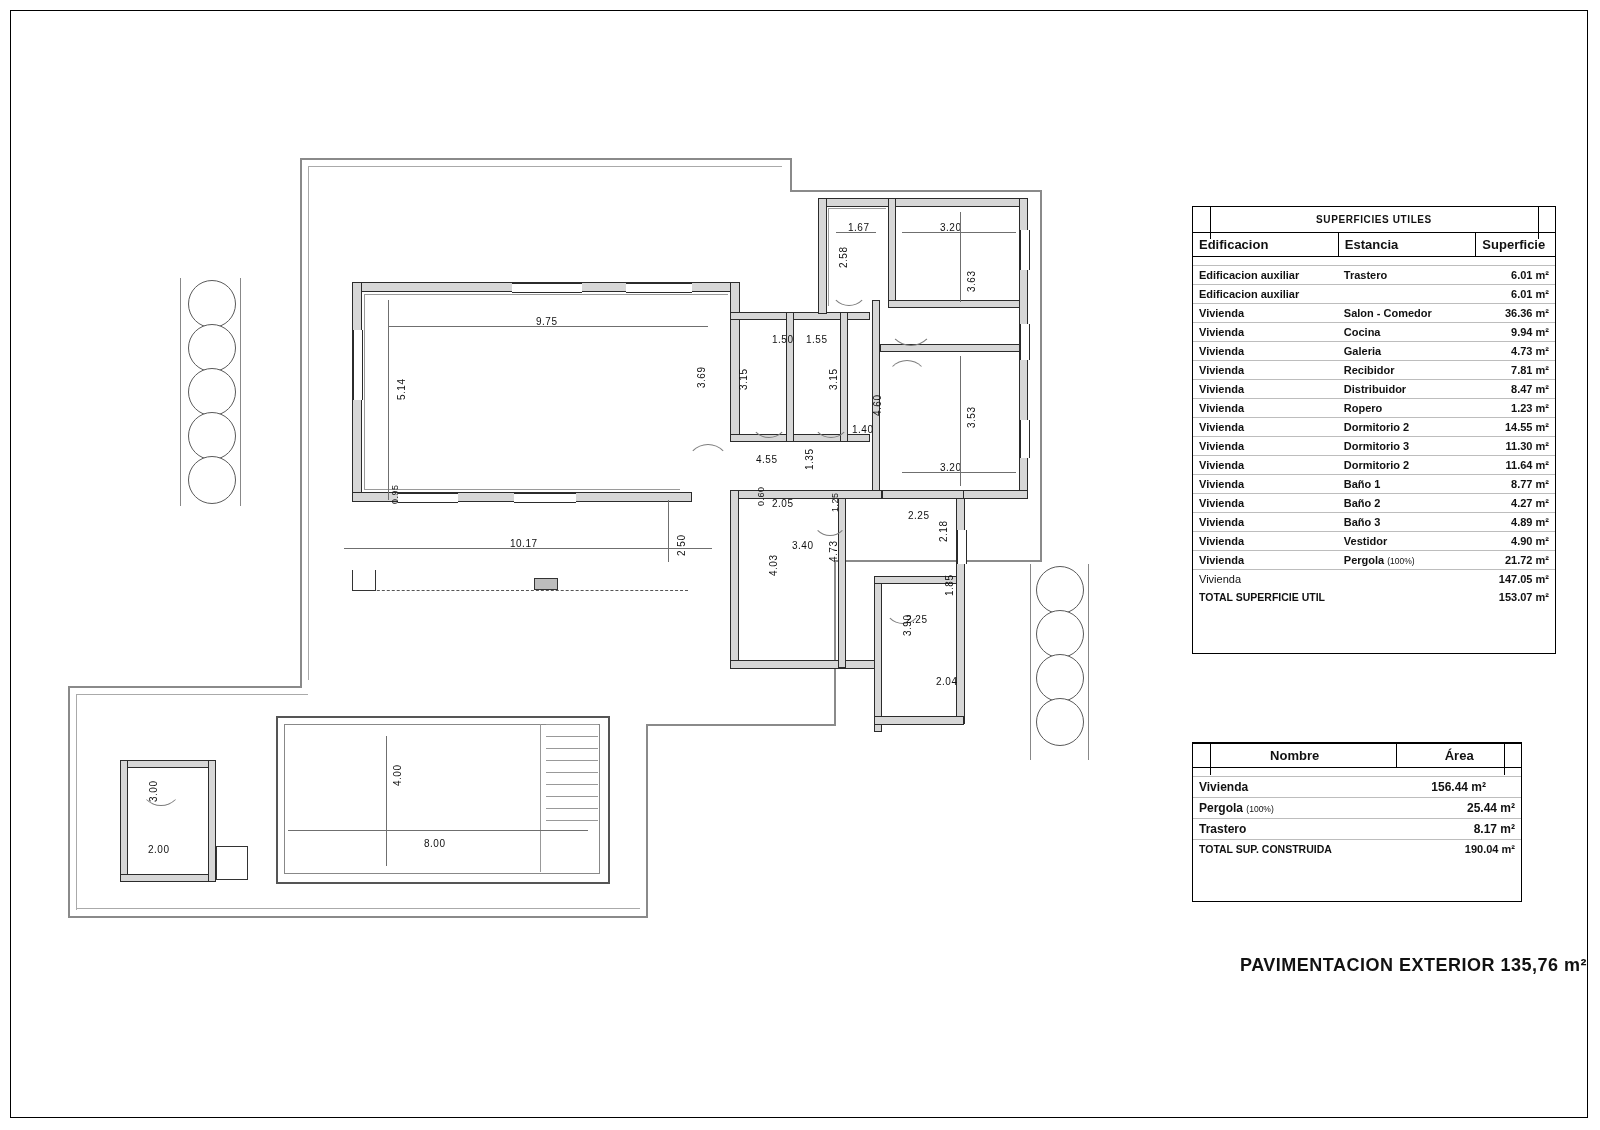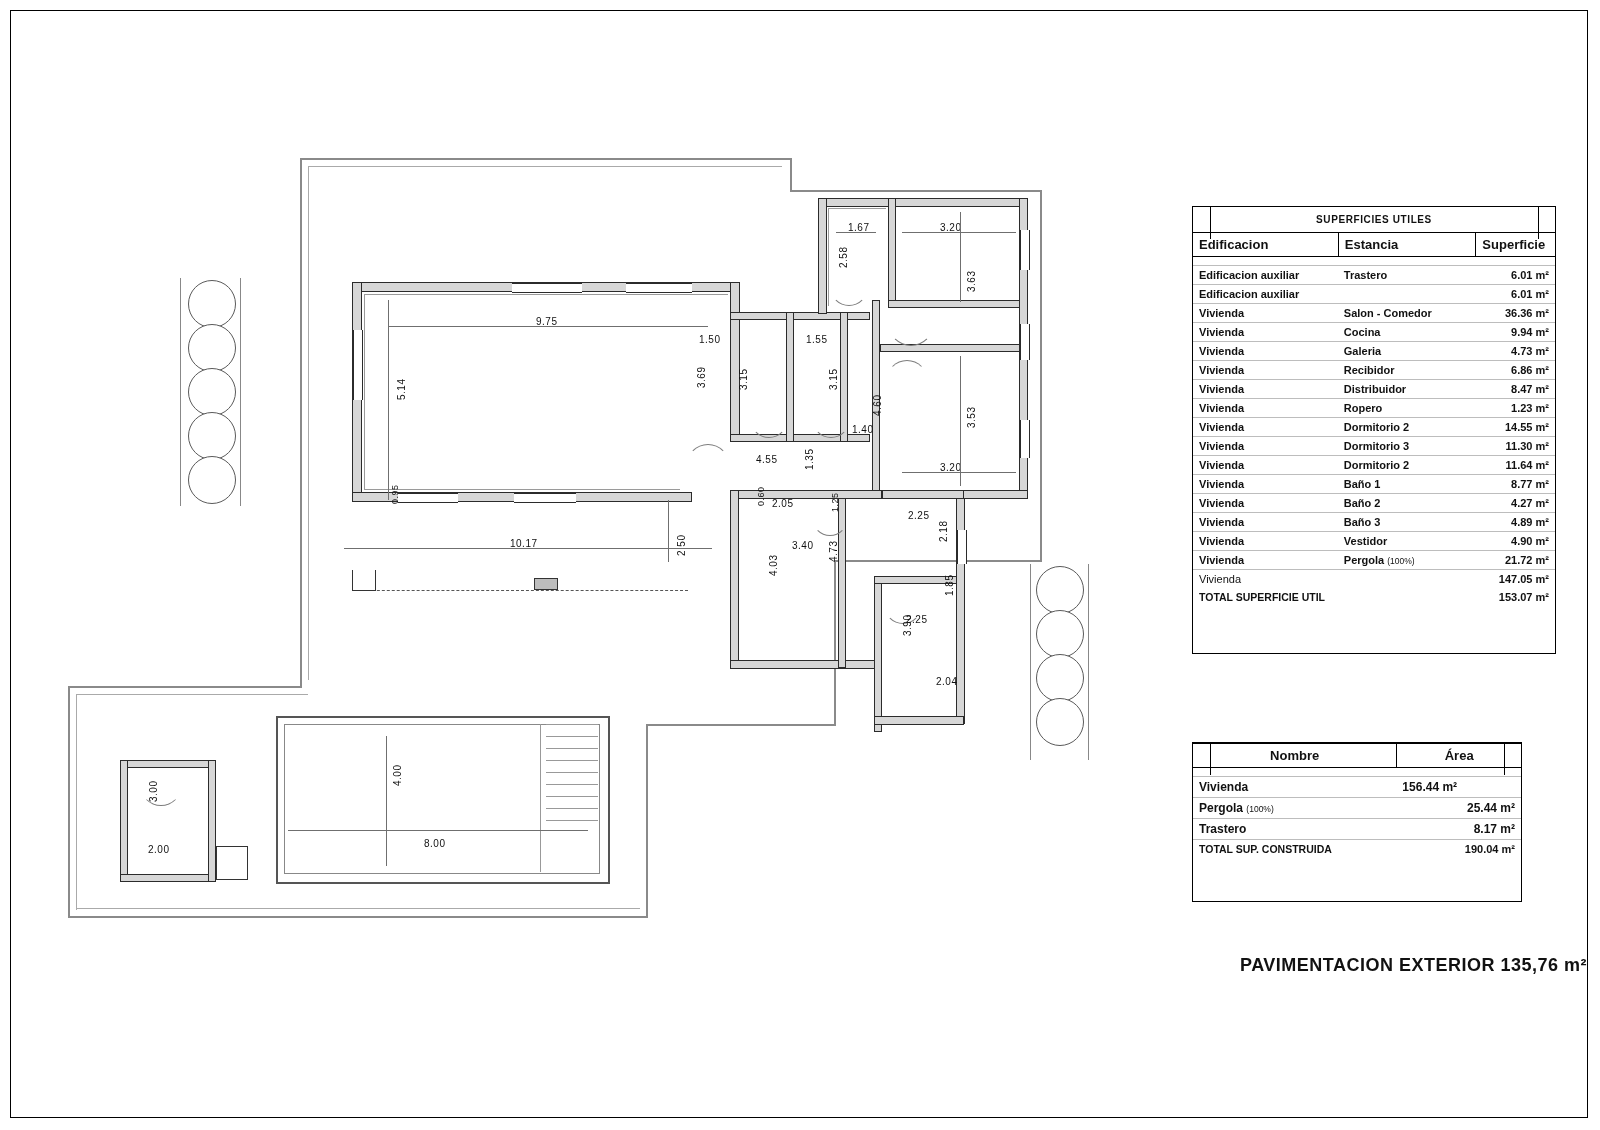--- a/index.html
+++ b/index.html
@@ -158,21 +158,21 @@
     <div class="dim" style="left:536px;top:316px;">9.75</div>
     <div class="dim v" style="left:396px;top:400px;">5.14</div>
     <div class="dim" style="left:510px;top:538px;">10.17</div>
     <div class="dim v" style="left:390px;top:504px;font-size:9px;">0.95</div>
     <div class="dim" style="left:848px;top:222px;">1.67</div>
     <div class="dim v" style="left:838px;top:268px;">2.58</div>
     <div class="dim" style="left:940px;top:222px;">3.20</div>
     <div class="dim v" style="left:966px;top:292px;">3.63</div>
     <div class="dim v" style="left:966px;top:428px;">3.53</div>
     <div class="dim" style="left:940px;top:462px;">3.20</div>
-    <div class="dim" style="left:699px;top:334px;">1.50</div>
+    <div class="dim" style="left:772px;top:334px;">1.50</div>
     <div class="dim" style="left:806px;top:334px;">1.55</div>
     <div class="dim v" style="left:738px;top:390px;">3.15</div>
     <div class="dim v" style="left:828px;top:390px;">3.15</div>
     <div class="dim v" style="left:696px;top:388px;">3.69</div>
     <div class="dim v" style="left:872px;top:416px;">4.60</div>
     <div class="dim" style="left:852px;top:424px;">1.40</div>
     <div class="dim v" style="left:804px;top:470px;">1.35</div>
     <div class="dim" style="left:756px;top:454px;">4.55</div>
     <div class="dim v" style="left:676px;top:556px;">2.50</div>
     <div class="dim v" style="left:756px;top:506px;font-size:9px;">0.60</div>
@@ -235,21 +235,21 @@
         <div class="c3">9.94 m²</div>
       </div>
     <div class="row">
         <div class="c1">Vivienda</div>
         <div class="c2">Galeria</div>
         <div class="c3">4.73 m²</div>
       </div>
     <div class="row">
         <div class="c1">Vivienda</div>
         <div class="c2">Recibidor</div>
-        <div class="c3">6.86 m²</div>
+        <div class="c3">7.81 m²</div>
       </div>
     <div class="row">
         <div class="c1">Vivienda</div>
         <div class="c2">Distribuidor</div>
         <div class="c3">8.47 m²</div>
       </div>
     <div class="row">
         <div class="c1">Vivienda</div>
         <div class="c2">Ropero</div>
         <div class="c3">1.23 m²</div>
@@ -311,21 +311,21 @@
   <div class="sideline" style="left:1538px;top:207px;height:32px;"></div>
 
   <div class="tbl" style="left:1192px;top:742px;width:330px;height:160px;">
     <div class="hdrrow">
       <div style="width:62%;text-align:center;">Nombre</div>
       <div style="width:38%;text-align:center;border-left:1px solid #000;">Área</div>
     </div>
     <div style="height:8px;border-bottom:1px solid #bdbdbd;"></div>
     <div class="row">
       <div style="width:62%;font-weight:bold;font-size:12px;">Vivienda</div>
-      <div style="width:38%;font-weight:bold;font-size:12px;text-align:left;">156.44 m²</div>
+      <div style="width:38%;font-weight:bold;font-size:12px;text-align:center;">156.44 m²</div>
     </div>
     <div class="row">
       <div style="width:62%;font-weight:bold;font-size:12px;">
         <span>Pergola</span>
         <span class="small">(100%)</span>
       </div>
       <div style="width:38%;font-weight:bold;font-size:12px;text-align:right;">25.44 m²</div>
     </div>
     <div class="row">
       <div style="width:62%;font-weight:bold;font-size:12px;">Trastero</div>

